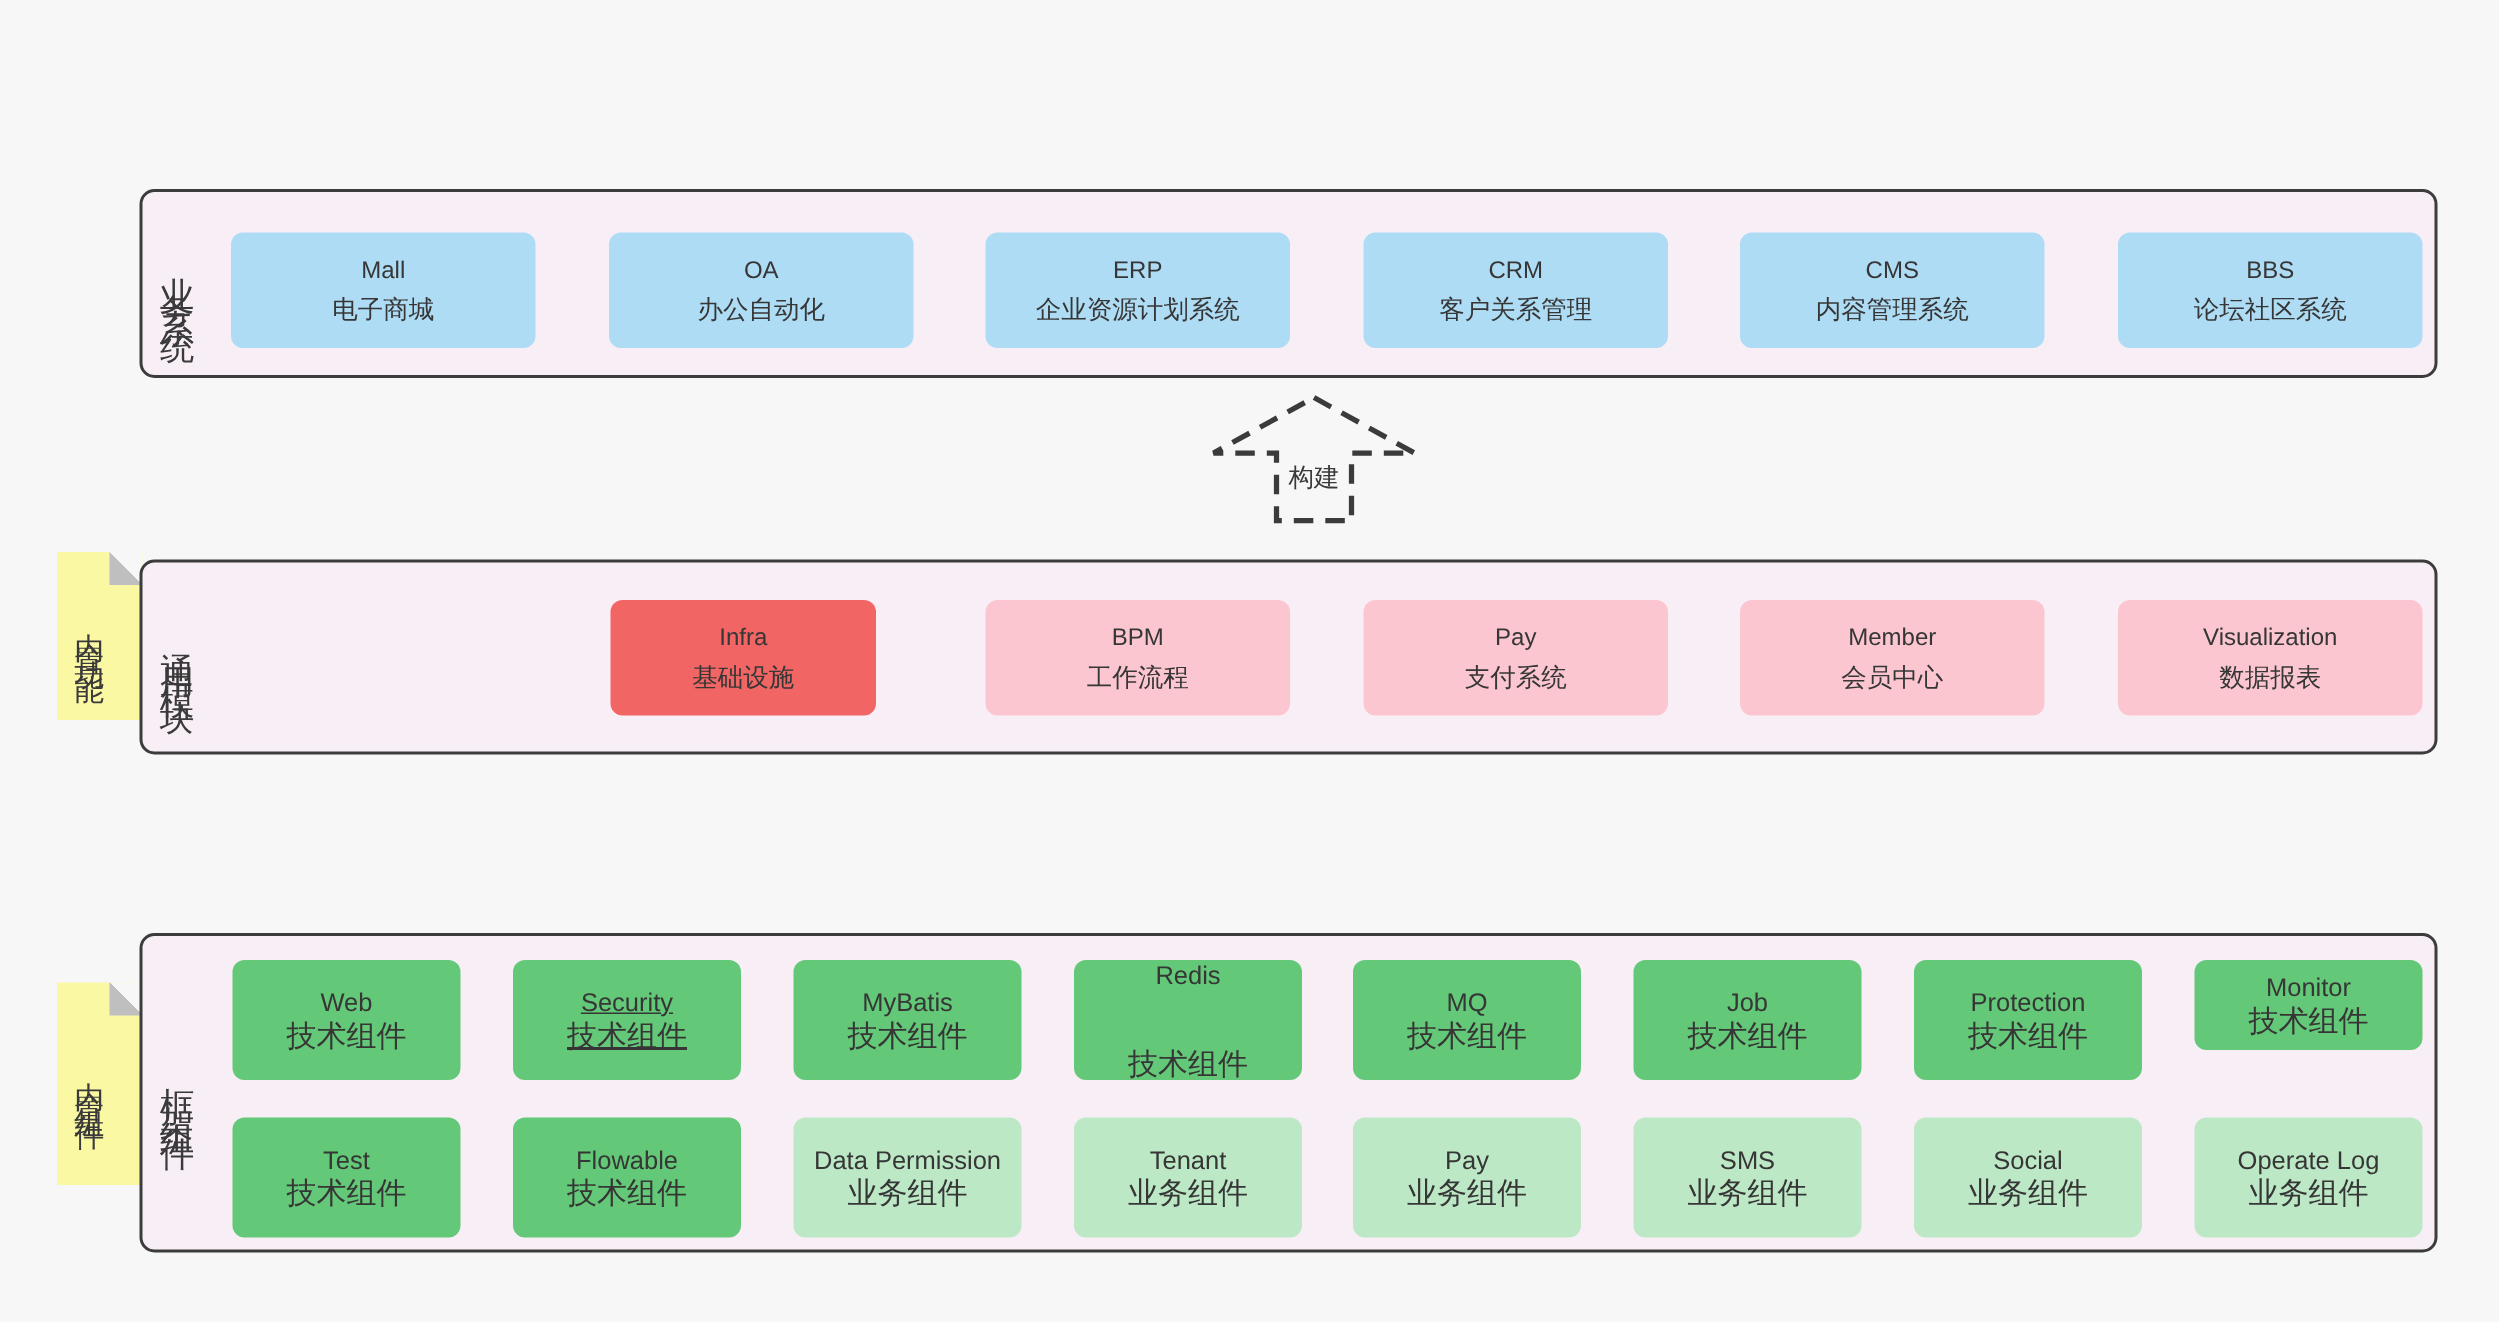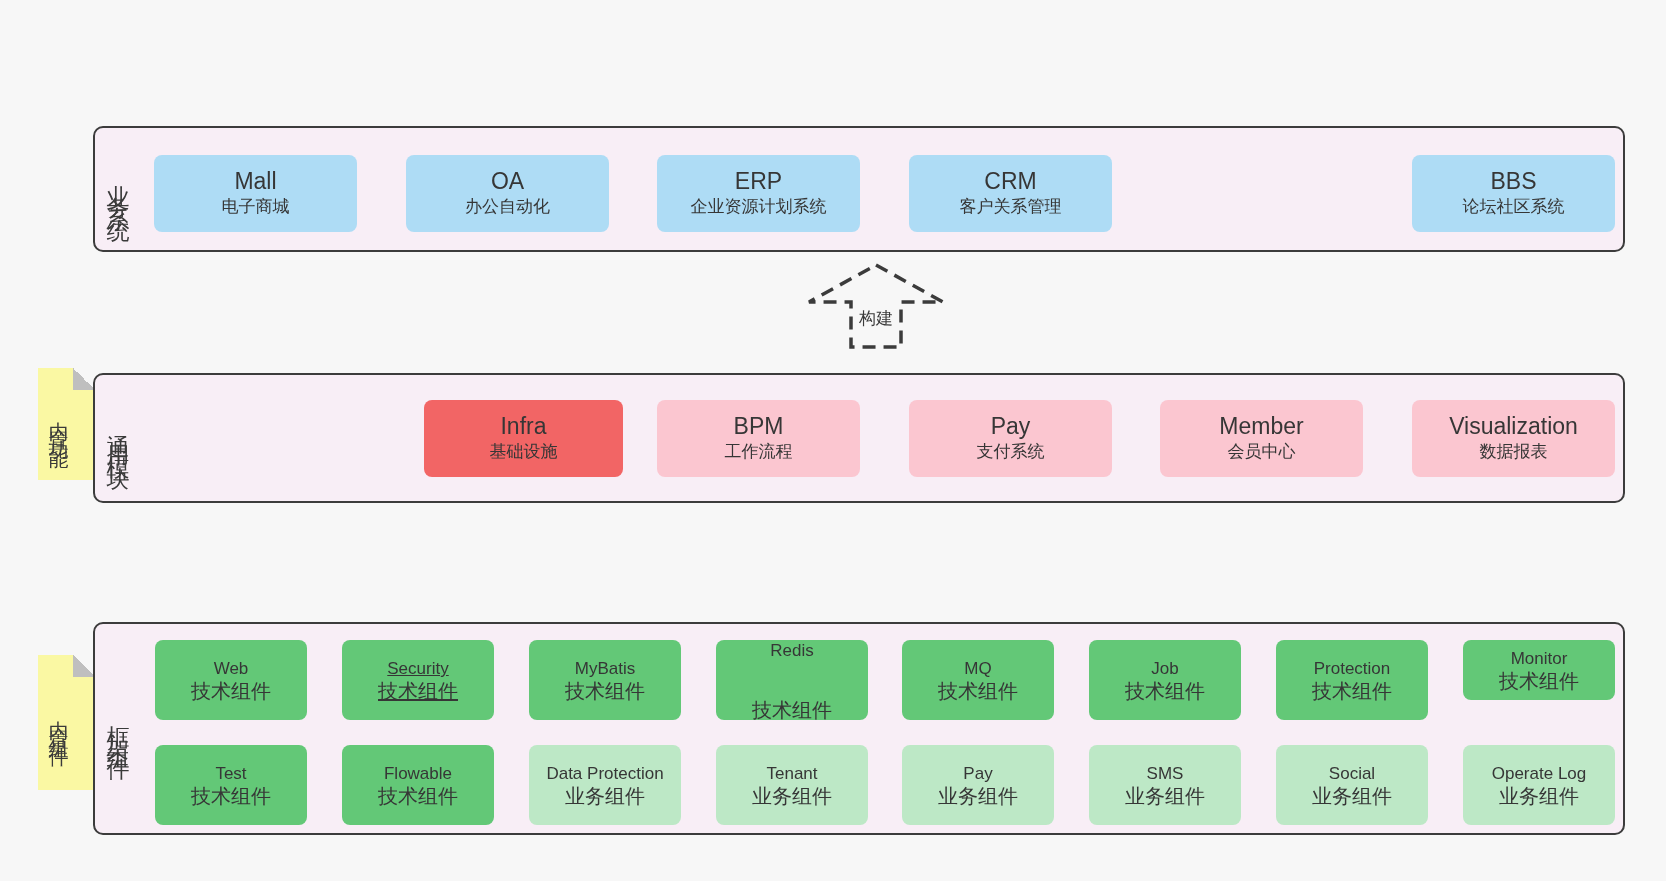--- a/index.html
+++ b/index.html
@@ -12,21 +12,21 @@
   .stage{position:relative;width:1666px;height:881px;background:var(--page_bg);overflow:hidden;}
 
   .panel{position:absolute;background:var(--panel_bg);border:2px solid var(--panel_border);border-radius:10px;z-index:2;}
   .panel-label{position:absolute;left:6px;top:0;width:36px;height:100%;
     display:flex;align-items:center;justify-content:center;
     writing-mode:vertical-rl;text-orientation:upright;letter-spacing:11px;
     font-size:23px;color:var(--label_text);}
 
   .box{position:absolute;border-radius:8px;display:flex;flex-direction:column;align-items:center;justify-content:center;
     text-align:center;color:var(--box_text);}
-  .box .t{font-size:23px;line-height:26px;}
+  .box .t{font-size:16px;line-height:26px;}
   .box .s{font-size:17px;line-height:26px;}
   .sm .t{font-size:17px;line-height:23px;padding:0 6px;}
   .sm .s{font-size:20px;line-height:23px;}
   .c-blue{background:var(--blue);}
   .c-red{background:var(--red);}
   .c-pink{background:var(--pink);}
   .c-green{background:var(--green);}
   .c-lgreen{background:var(--light_green);}
 
   .note{position:absolute;width:57px;background:var(--yellow);z-index:1;
@@ -66,36 +66,40 @@
       <div class="s">办公自动化</div>
     </div>
     <div class="box c-blue" style="left:562px;top:27px;width:203px;height:77px;">
       <div class="t">ERP</div>
       <div class="s">企业资源计划系统</div>
     </div>
     <div class="box c-blue" style="left:814px;top:27px;width:203px;height:77px;">
       <div class="t">CRM</div>
       <div class="s">客户关系管理</div>
     </div>
+    <div class="box c-blue" style="left:1065px;top:27px;width:203px;height:77px;">
+      <div class="t">CMS</div>
+      <div class="s">内容管理系统</div>
+    </div>
     <div class="box c-blue" style="left:1317px;top:27px;width:203px;height:77px;">
       <div class="t">BBS</div>
       <div class="s">论坛社区系统</div>
     </div>
   </section>
 
   <div class="arrow" style="left:806px;top:262px;">
     <svg width="140" height="88" viewBox="0 0 140 88">
       <path d="M70 3 L137 40 L95 40 L95 85 L45 85 L45 40 L3 40 Z" fill="none" stroke="#3b3b3b" stroke-width="3.5" stroke-dasharray="13 8"></path>
     </svg>
     <div class="arrow-label">构建</div>
   </div>
 
   <section class="panel" style="left:93px;top:373px;width:1532px;height:130px;">
     <div class="panel-label">通用模块</div>
-    <div class="box c-red" style="left:329px;top:25px;width:199px;height:77px;">
+    <div class="box c-red" style="left:312px;top:25px;width:177px;height:77px;">
       <div class="t">Infra</div>
       <div class="s">基础设施</div>
     </div>
     <div class="box c-pink" style="left:562px;top:25px;width:203px;height:77px;">
       <div class="t">BPM</div>
       <div class="s">工作流程</div>
     </div>
     <div class="box c-pink" style="left:814px;top:25px;width:203px;height:77px;">
       <div class="t">Pay</div>
       <div class="s">支付系统</div>
@@ -149,21 +153,21 @@
 
     <div class="box sm c-green" style="left:60px;top:121px;width:152px;height:80px;">
       <div class="t">Test</div>
       <div class="s">技术组件</div>
     </div>
     <div class="box sm c-green" style="left:247px;top:121px;width:152px;height:80px;">
       <div class="t">Flowable</div>
       <div class="s">技术组件</div>
     </div>
     <div class="box sm c-lgreen" style="left:434px;top:121px;width:152px;height:80px;">
-      <div class="t">Data Protection</div>
+      <div class="t">Data Permission</div>
       <div class="s">业务组件</div>
     </div>
     <div class="box sm c-lgreen" style="left:621px;top:121px;width:152px;height:80px;">
       <div class="t">Tenant</div>
       <div class="s">业务组件</div>
     </div>
     <div class="box sm c-lgreen" style="left:807px;top:121px;width:152px;height:80px;">
       <div class="t">Pay</div>
       <div class="s">业务组件</div>
     </div>

